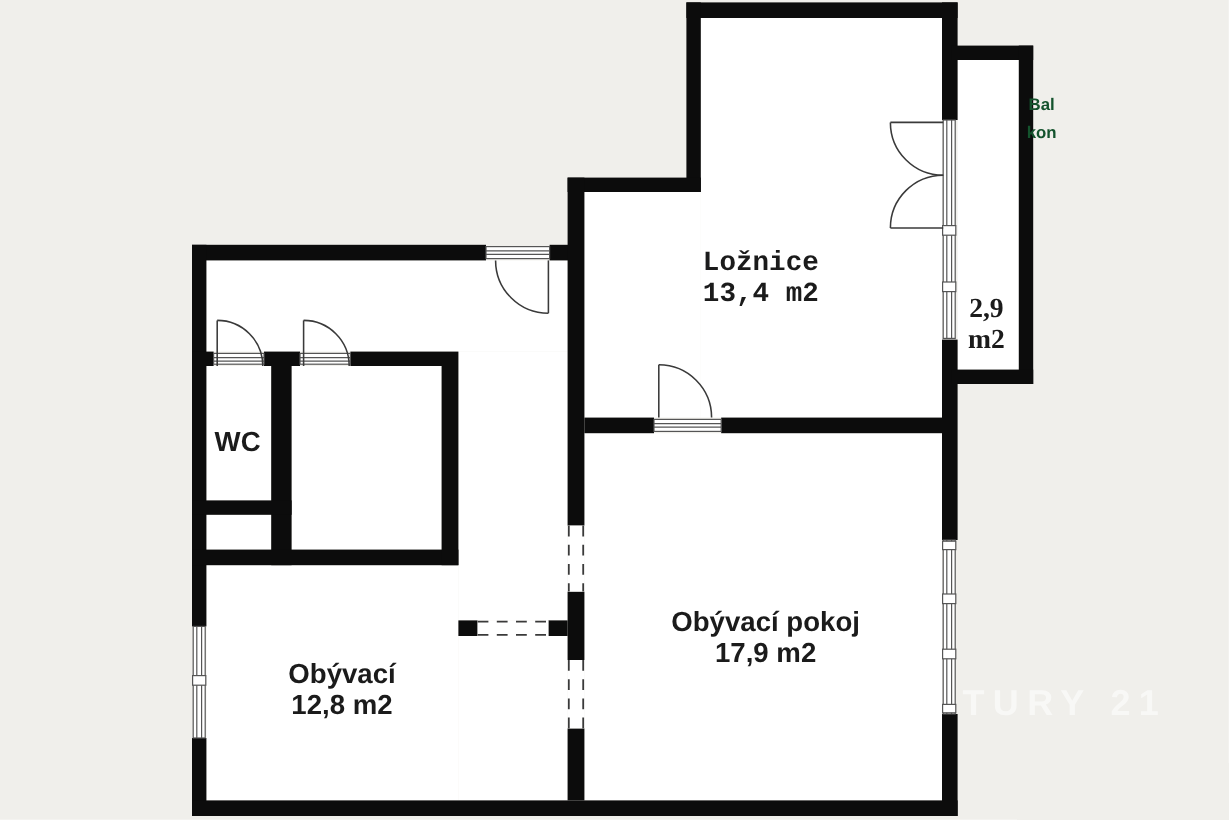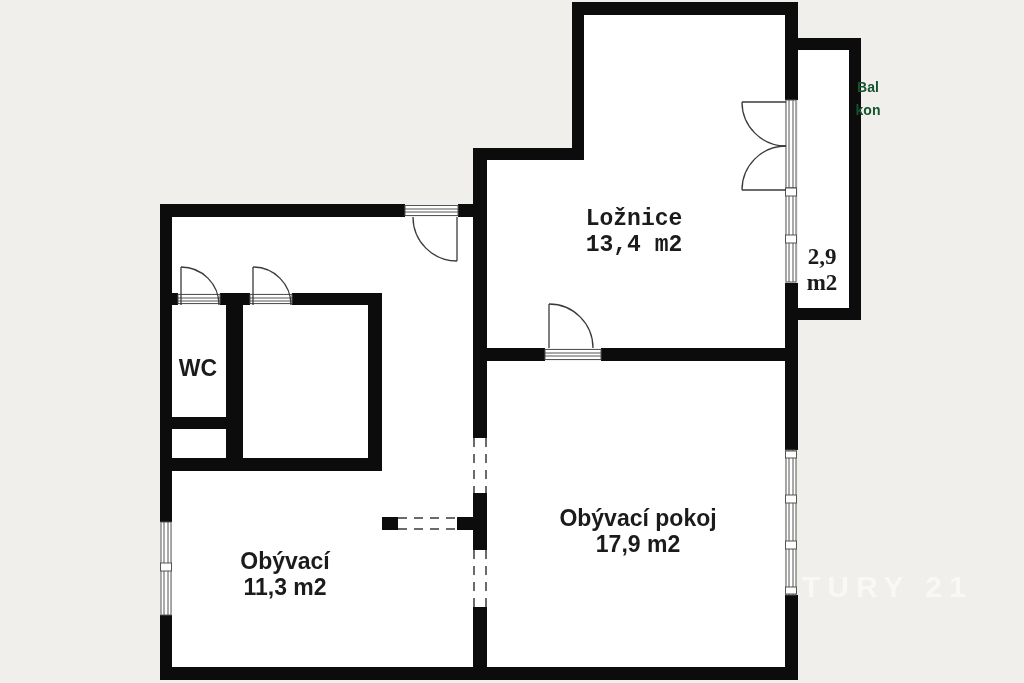--- a/index.html
+++ b/index.html
@@ -230,21 +230,21 @@
   </div>
 
 
   <div class="label" style="left:634px;top:232px;font-family:Liberation Mono, monospace;">
     <span>Ložnice</span>
     <span class="area">13,4 m2</span>
   </div>
 
   <div class="label" style="left:285px;top:574px;">
     <span>Obývací</span>
-    <span class="area">11,3 m2</span>
+    <span class="area">12,8 m2</span>
   </div>
 
   <div class="label" style="left:638px;top:531px;">
     <span>Obývací pokoj</span>
     <span class="area">17,9 m2</span>
   </div>
 
   <div class="balkon-name">Balkon</div>
   <div class="balkon-area">2,9 m2</div>
 

